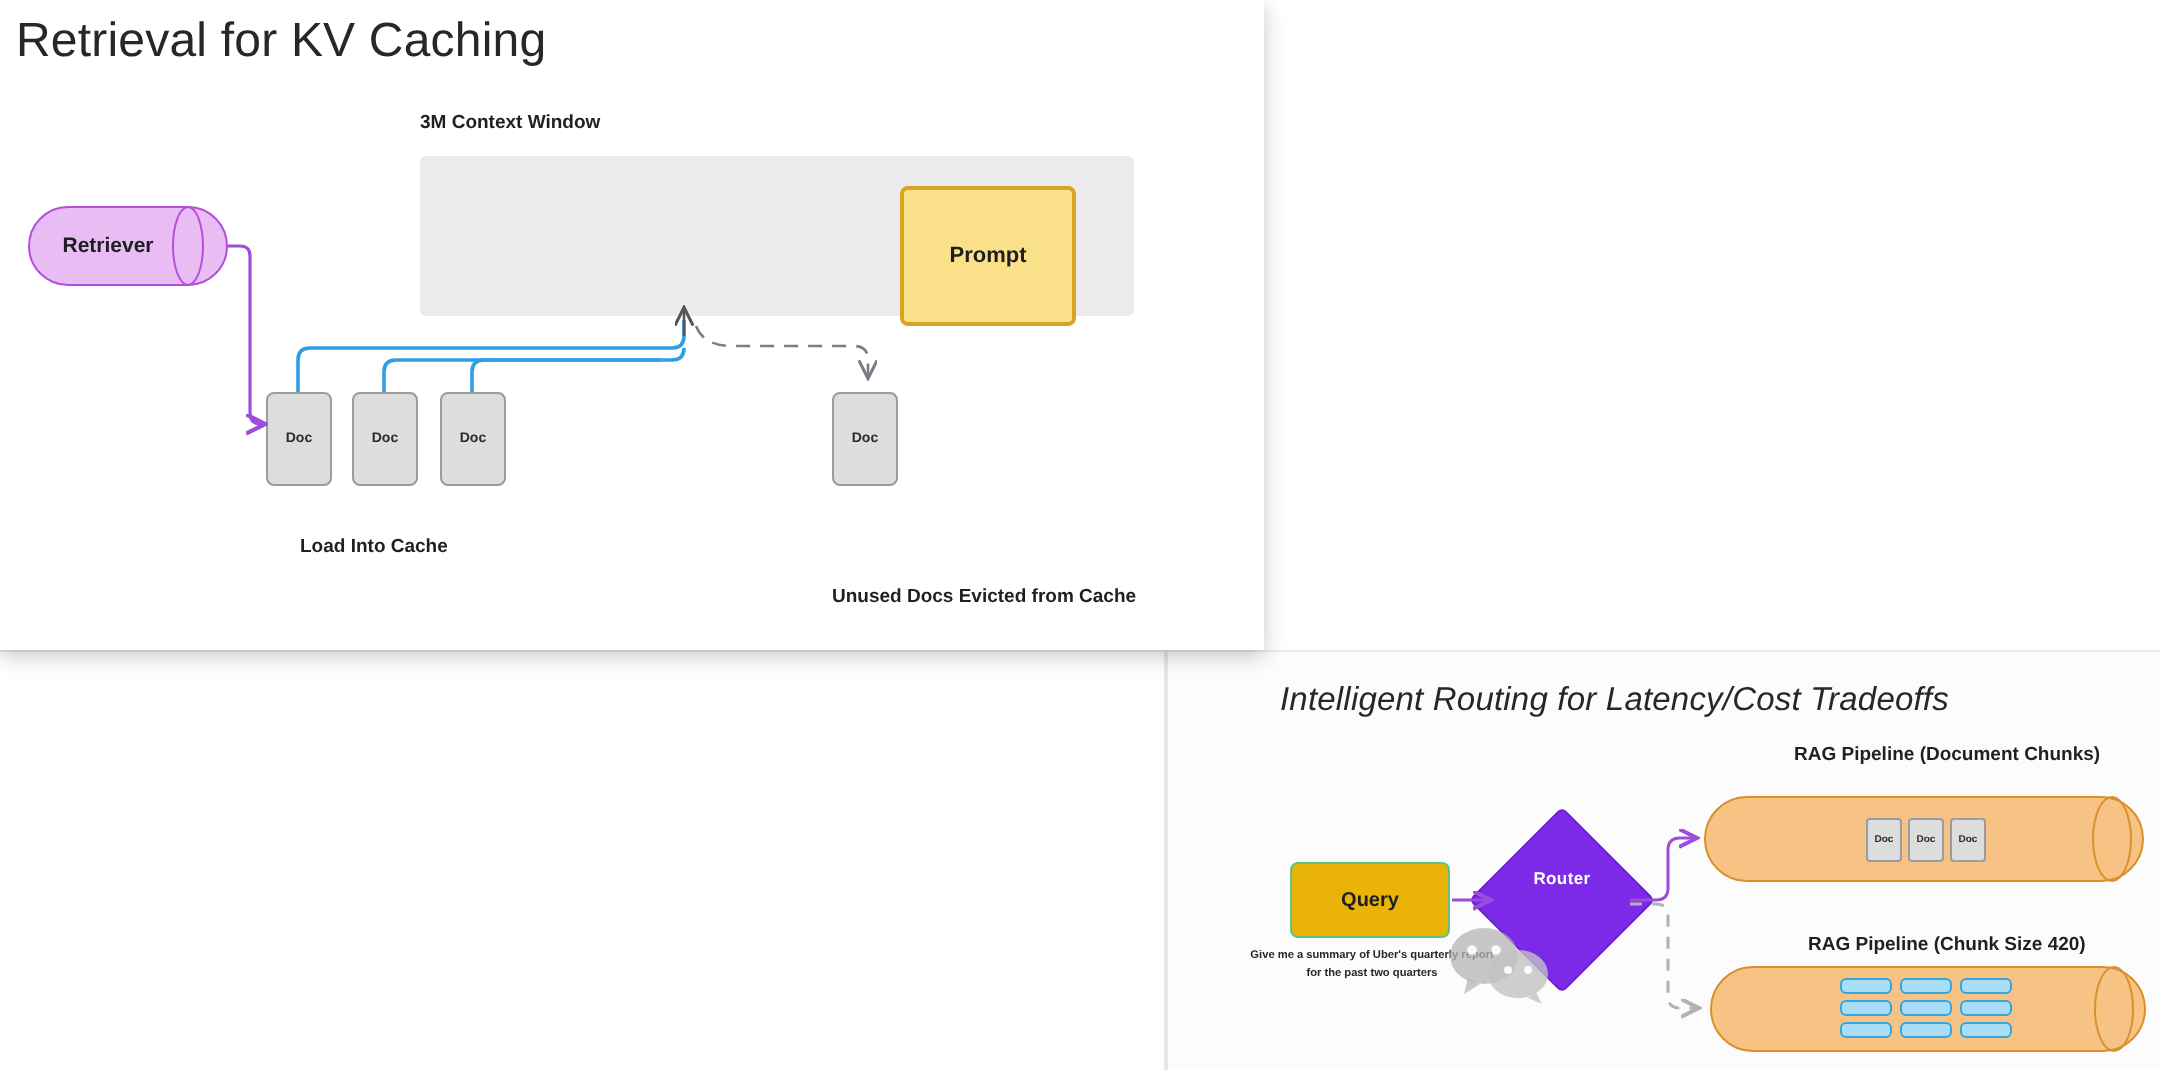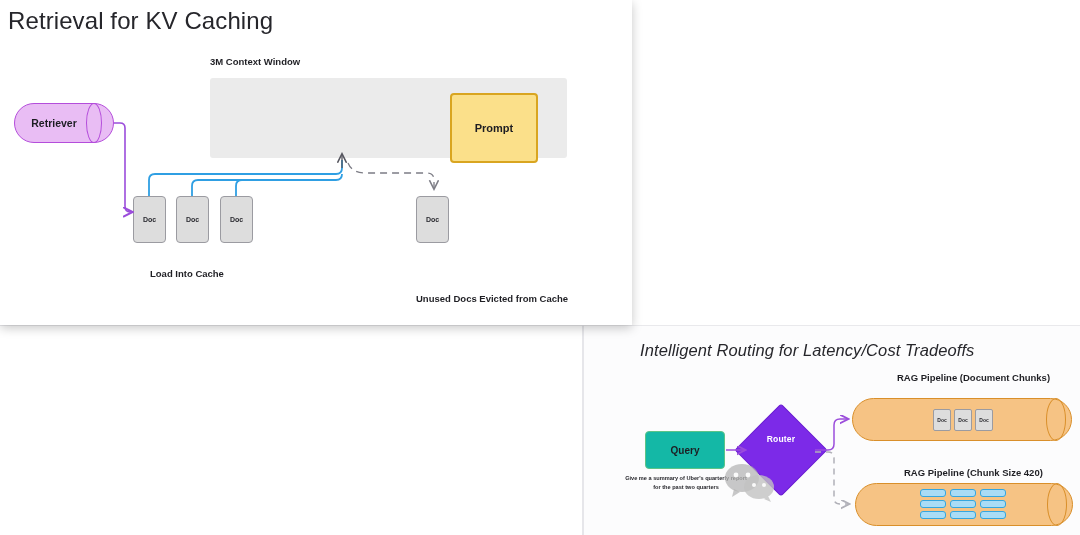--- a/index.html
+++ b/index.html
@@ -147,21 +147,21 @@
     font-size: 7px;
     font-weight: bold;
     color: #2a2a30;
   }
 
   
   .query-box {
     position: absolute;
     left: 645px; top: 431px;
     width: 80px; height: 38px;
-    background: #14b8a6;
+    background: #eab308;
     border: 1.4px solid #5cc487;
     border-radius: 4px;
     box-sizing: border-box;
     display: flex; align-items: center; justify-content: center;
     font-size: 10px;
     font-weight: bold;
     color: #1d1d22;
   }
   .query-caption {
     position: absolute;

